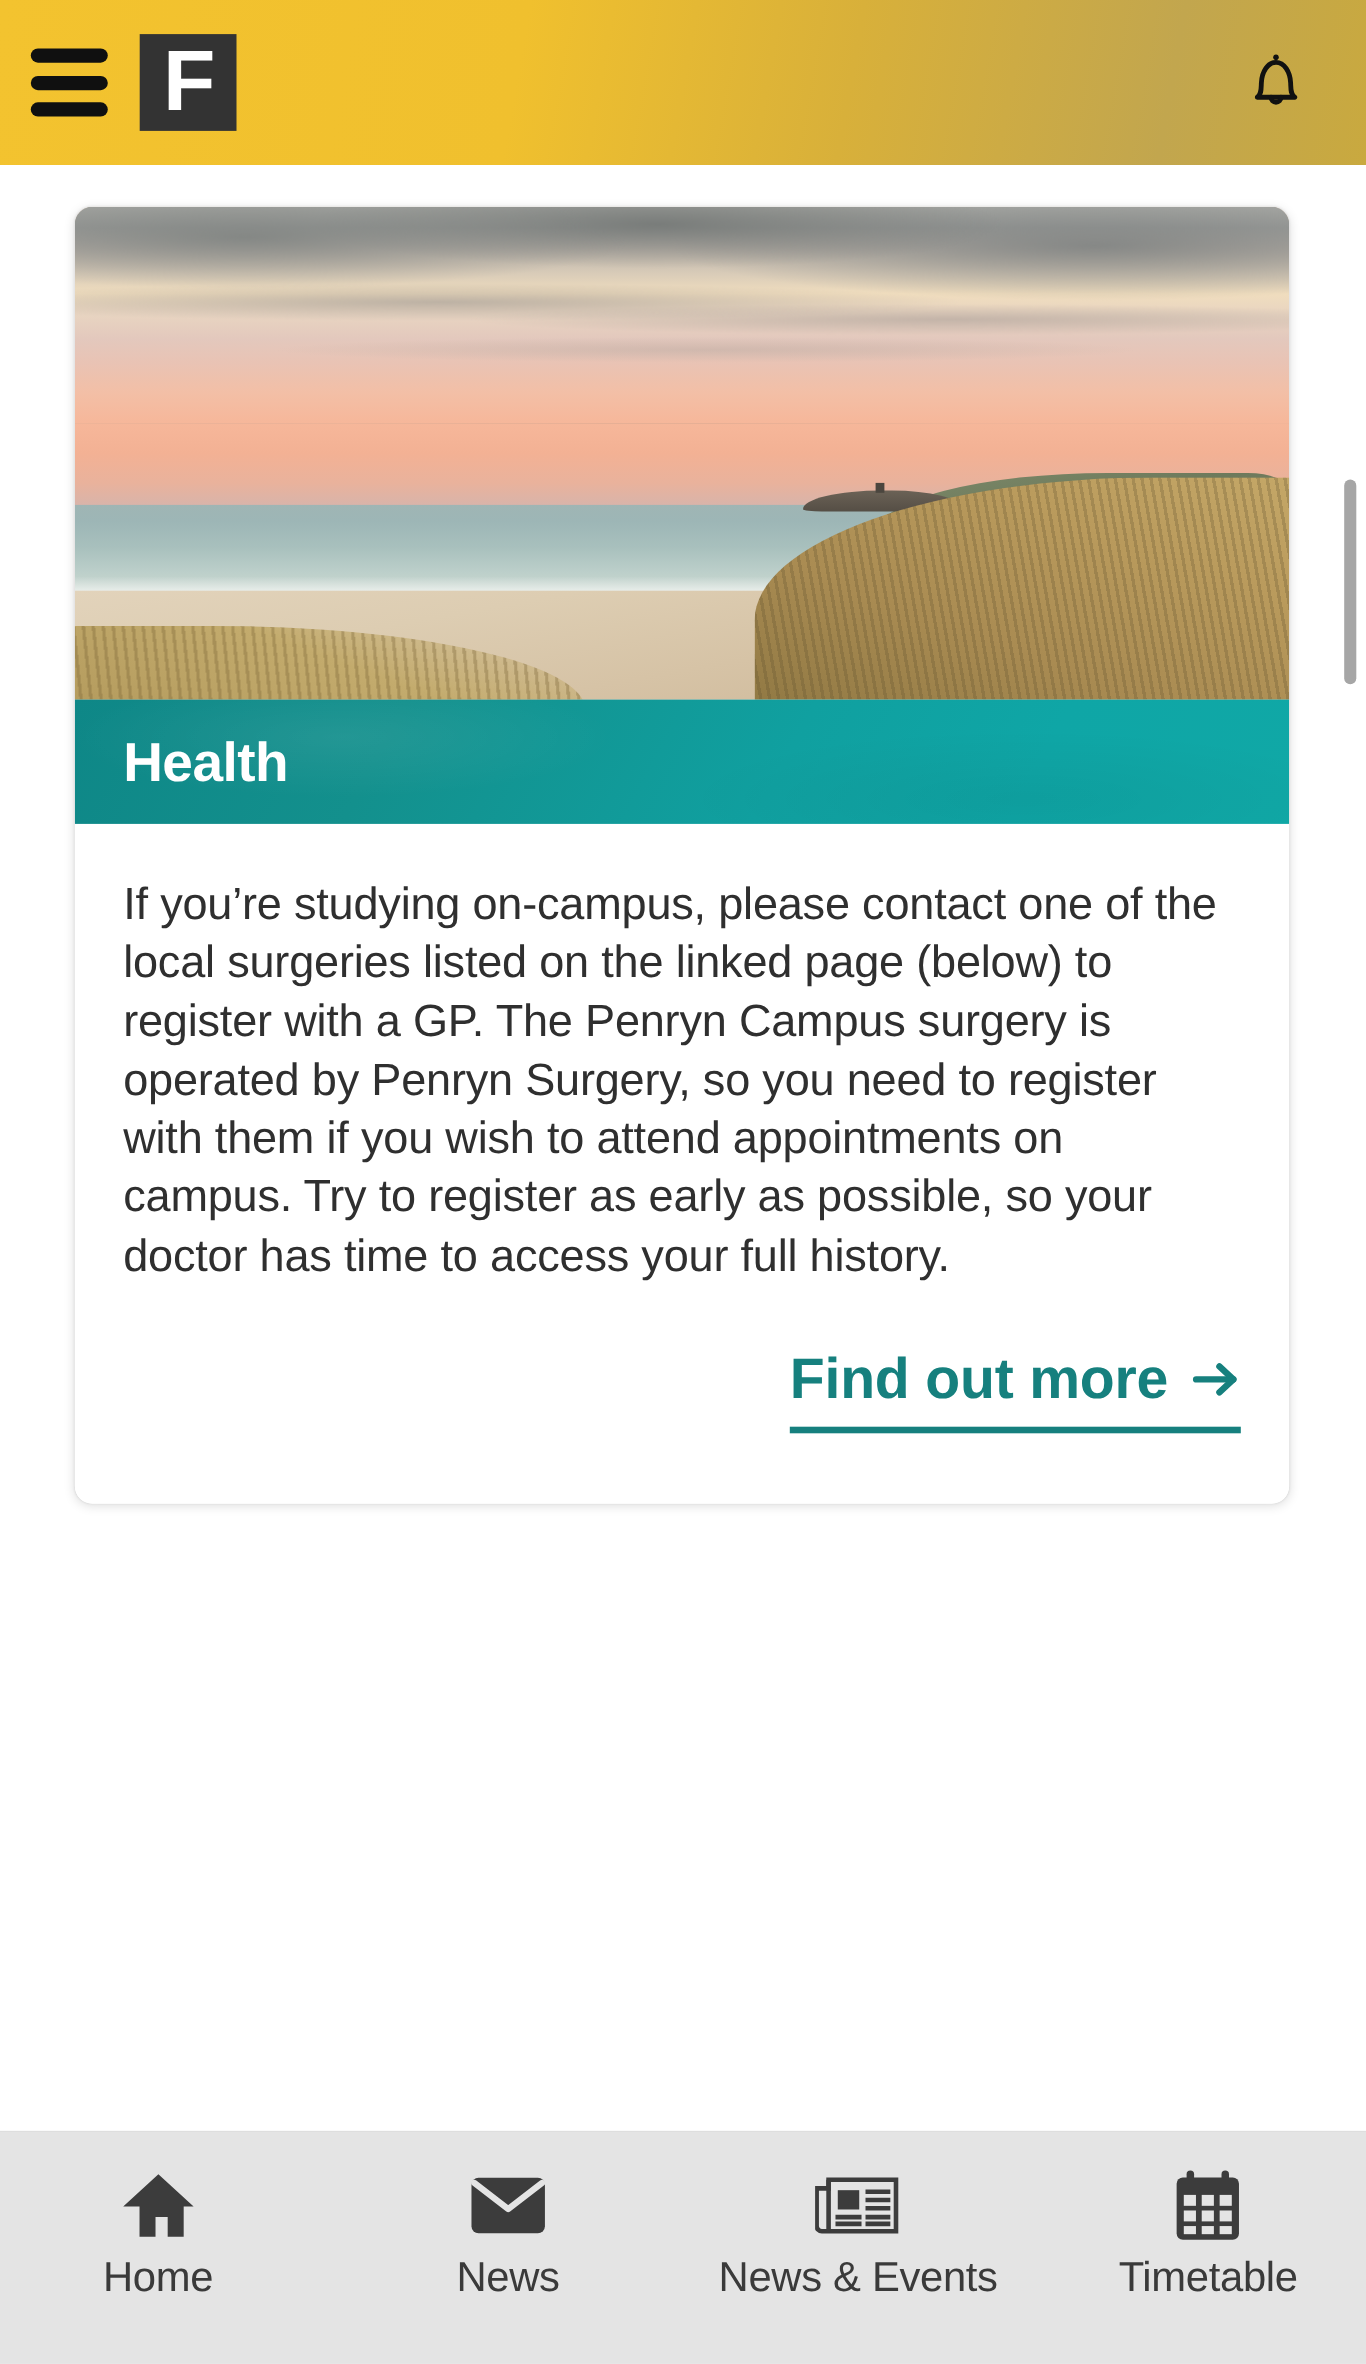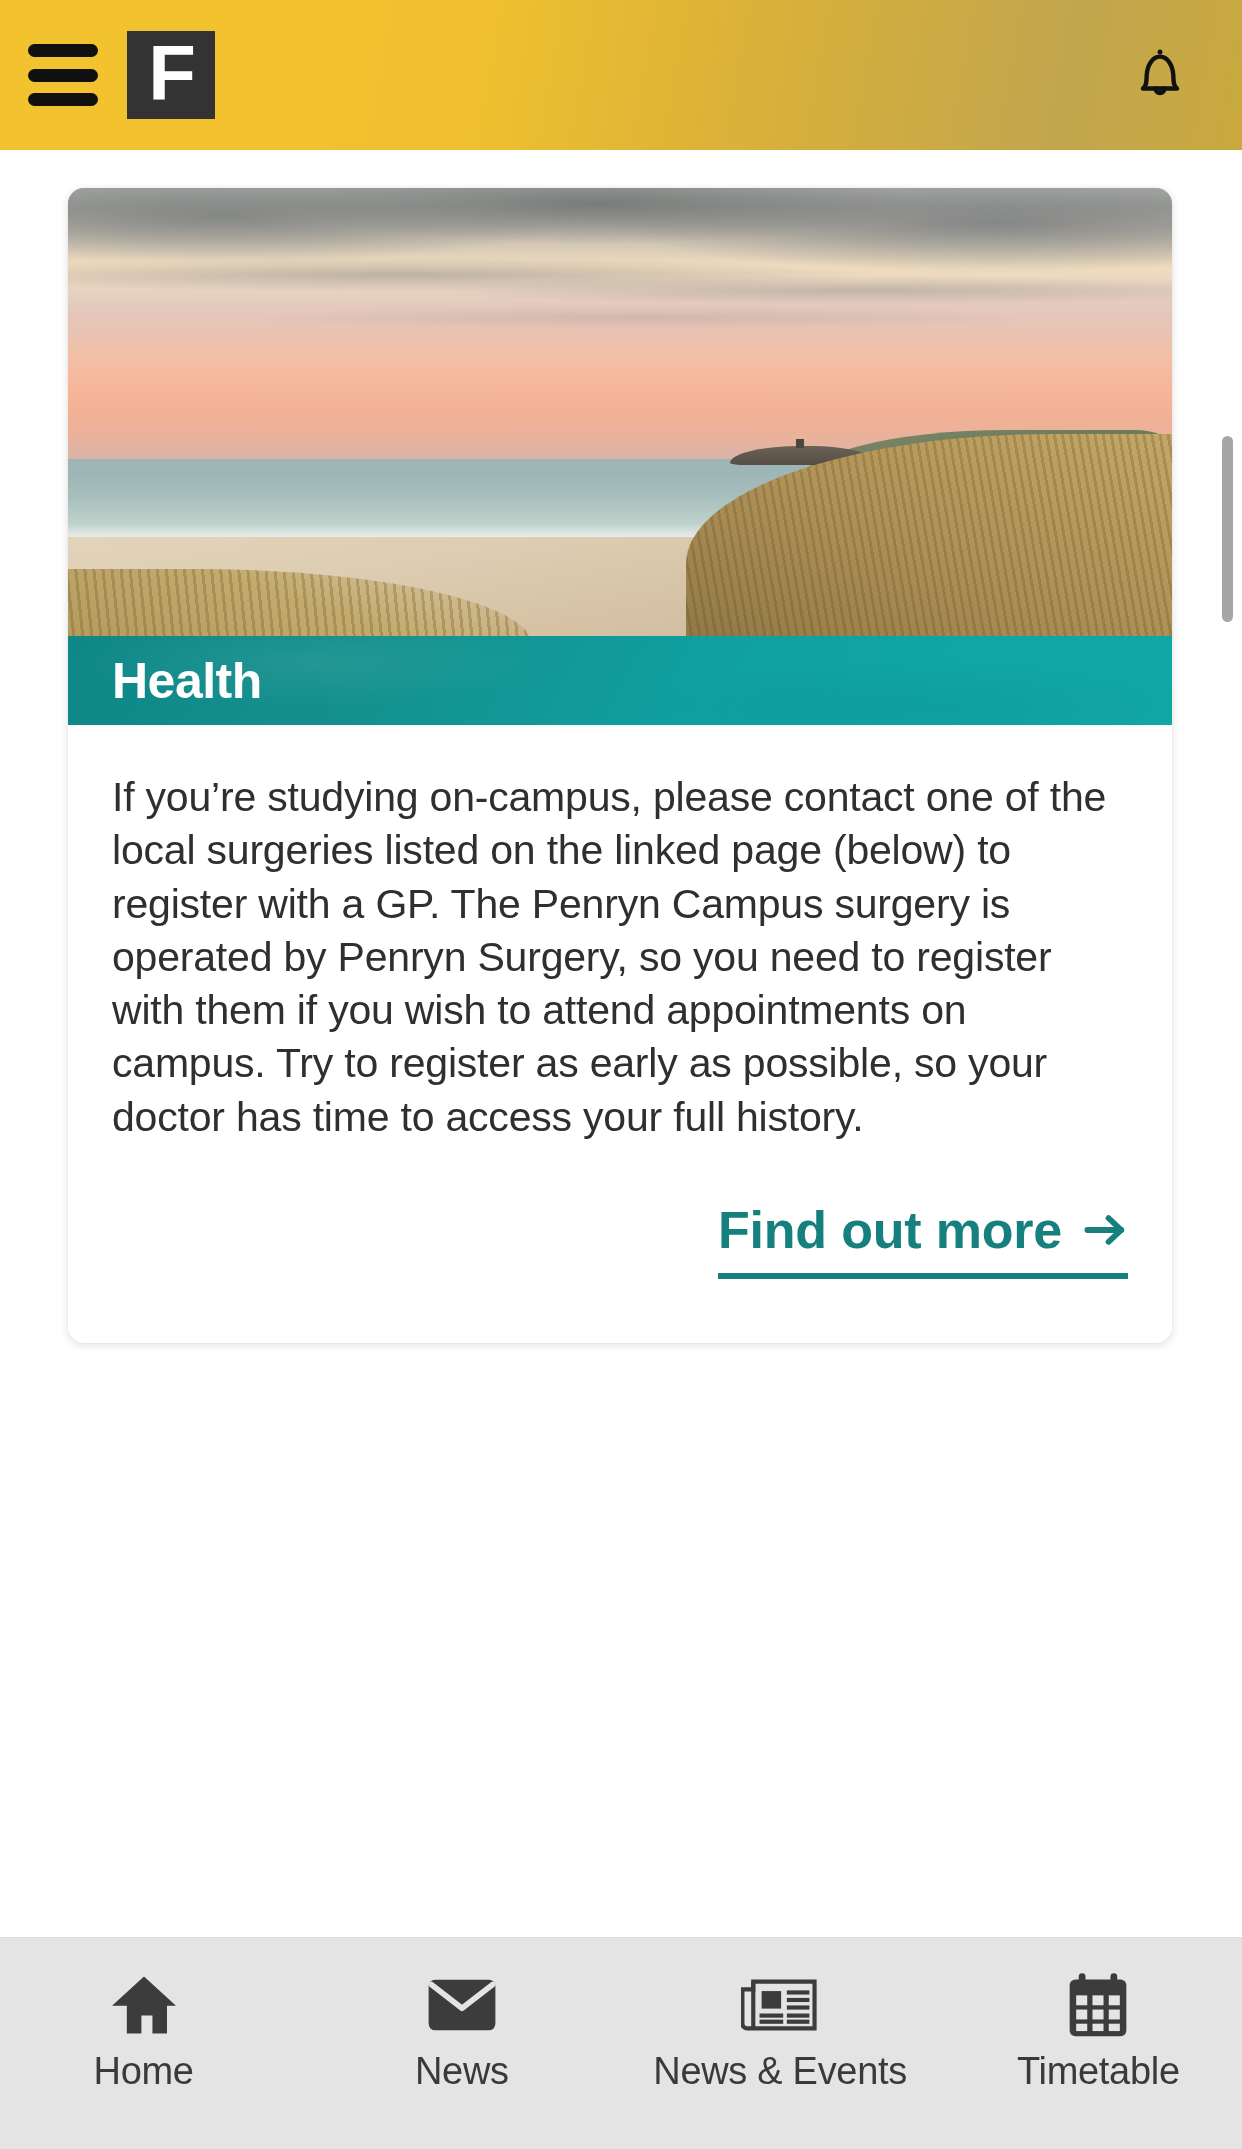--- a/index.html
+++ b/index.html
@@ -152,21 +152,21 @@
     width:44%; height:17%;
     background:
       repeating-linear-gradient(84deg, rgba(120,98,52,.35) 0 3px, rgba(0,0,0,0) 3px 9px),
       linear-gradient(20deg, #b39a5c 0%, #c3ab6d 55%, rgba(214,195,166,0) 100%);
     border-radius:0 70% 0 0 / 0 100% 0 0;
   }
 
   
   .title-band {
     position:relative;
-    width:100%; height:89px;
+    width:100%; height:113px;
     background:linear-gradient(118deg, #0e8787 0%, #13908d 26%, #10a0a0 58%, #0fa6a6 78%, #10a8a6 100%);
     display:flex; align-items:center;
   }
   .title-band:before {
     content:""; position:absolute; inset:0;
     background:
       radial-gradient(ellipse 32% 70% at 22% 30%, rgba(255,255,255,.07) 0%, rgba(255,255,255,0) 70%),
       radial-gradient(ellipse 40% 80% at 78% 80%, rgba(0,0,0,.05) 0%, rgba(0,0,0,0) 70%);
     pointer-events:none;
   }

